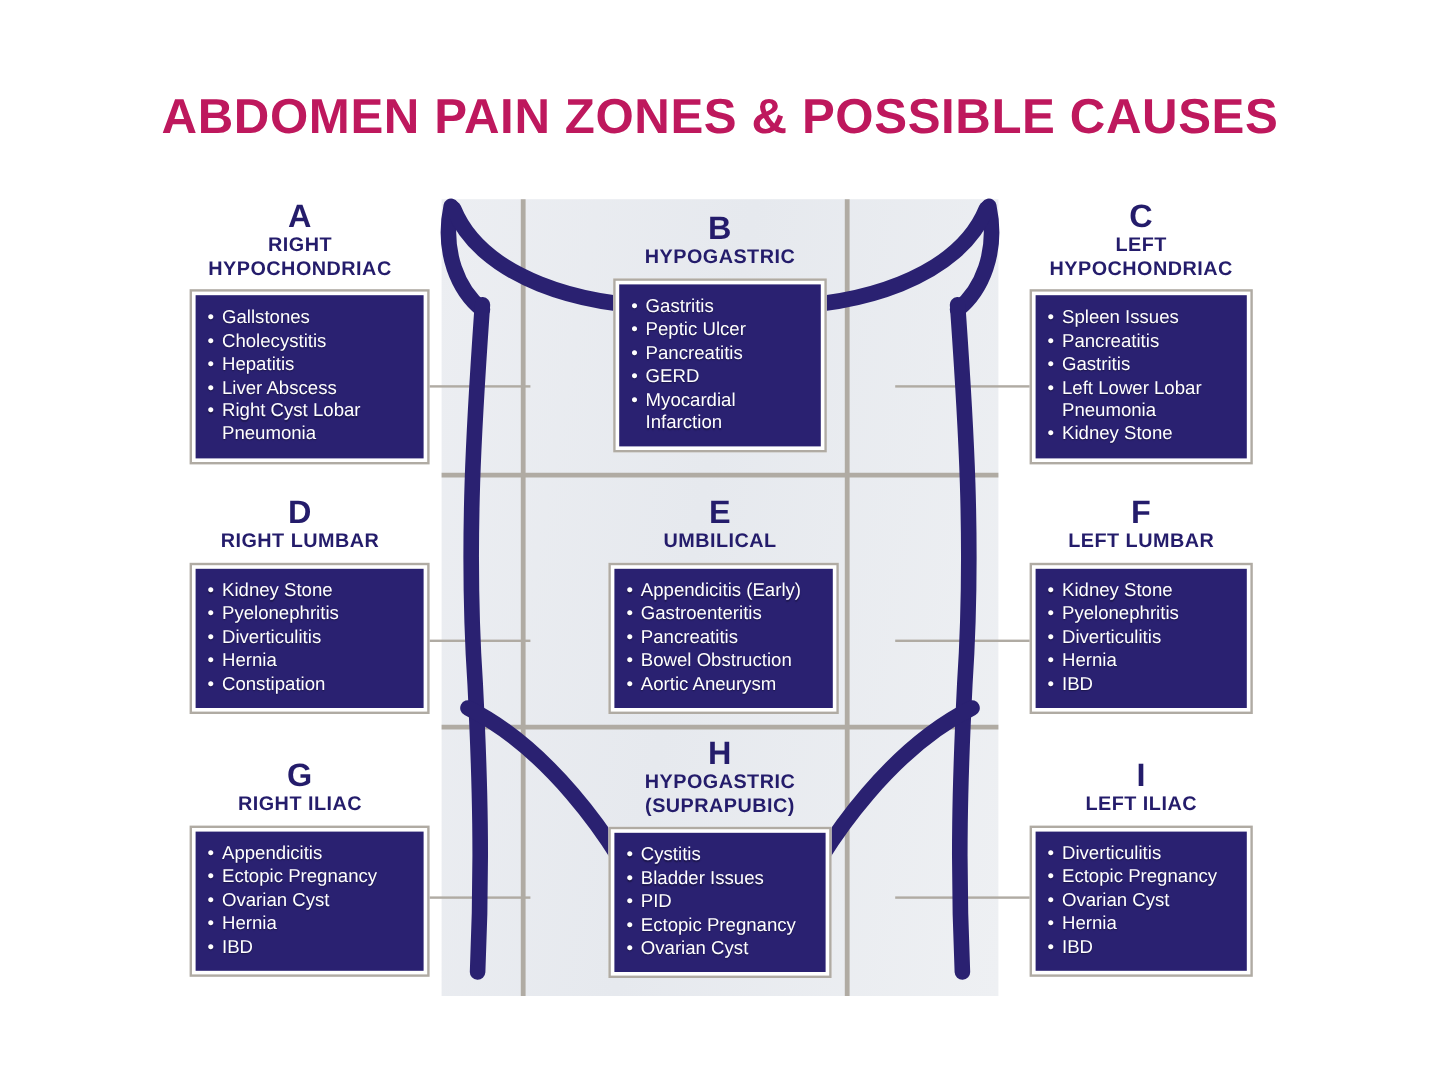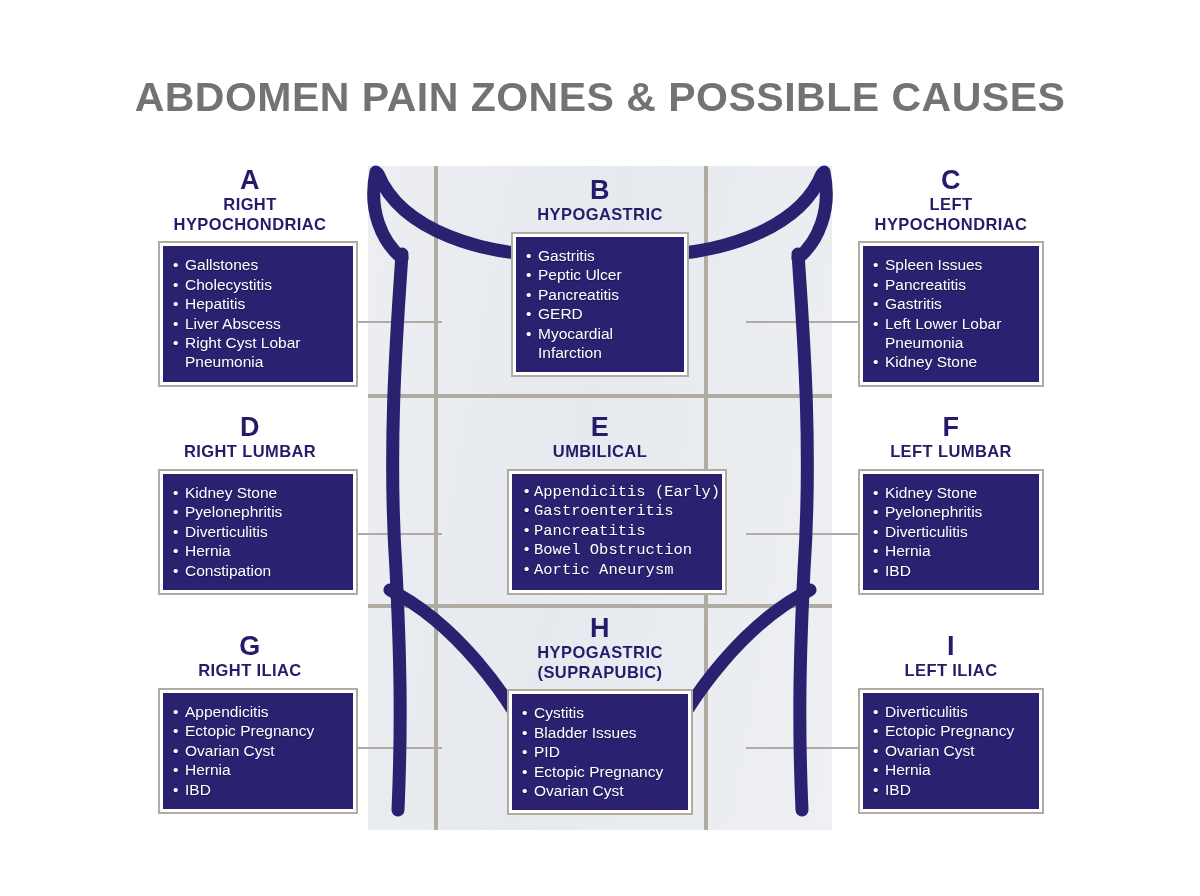--- a/index.html
+++ b/index.html
@@ -22,21 +22,21 @@
   
   #page-title {
     position: absolute;
     left: 0;
     top: 74px;
     width: 1200px;
     text-align: center;
     font-size: 41px;
     font-weight: bold;
     letter-spacing: 0.5px;
-    color: #737373;
+    color: #be185d;
     white-space: nowrap;
   }
 
   
   #torso-panel {
     position: absolute;
     left: 368px;
     top: 166px;
     width: 464px;
     height: 664px;
@@ -237,21 +237,21 @@
           <li>Hernia</li>
           <li>Constipation</li>
         </ul>
       </div>
     </div>
   </div>
 
   <div class="zone col-mid" style="left:507px; top:413px; width:186px;">
     <div class="zone-letter">E</div>
     <div class="zone-name">UMBILICAL</div>
-    <div class="cause-frame" style="width:220px;font-family:Liberation Mono, monospace;">
+    <div class="cause-frame" style="width:192px;">
       <div class="cause-box">
         <ul class="cause-list">
           <li>Appendicitis (Early)</li>
           <li>Gastroenteritis</li>
           <li>Pancreatitis</li>
           <li>Bowel Obstruction</li>
           <li>Aortic Aneurysm</li>
         </ul>
       </div>
     </div>

